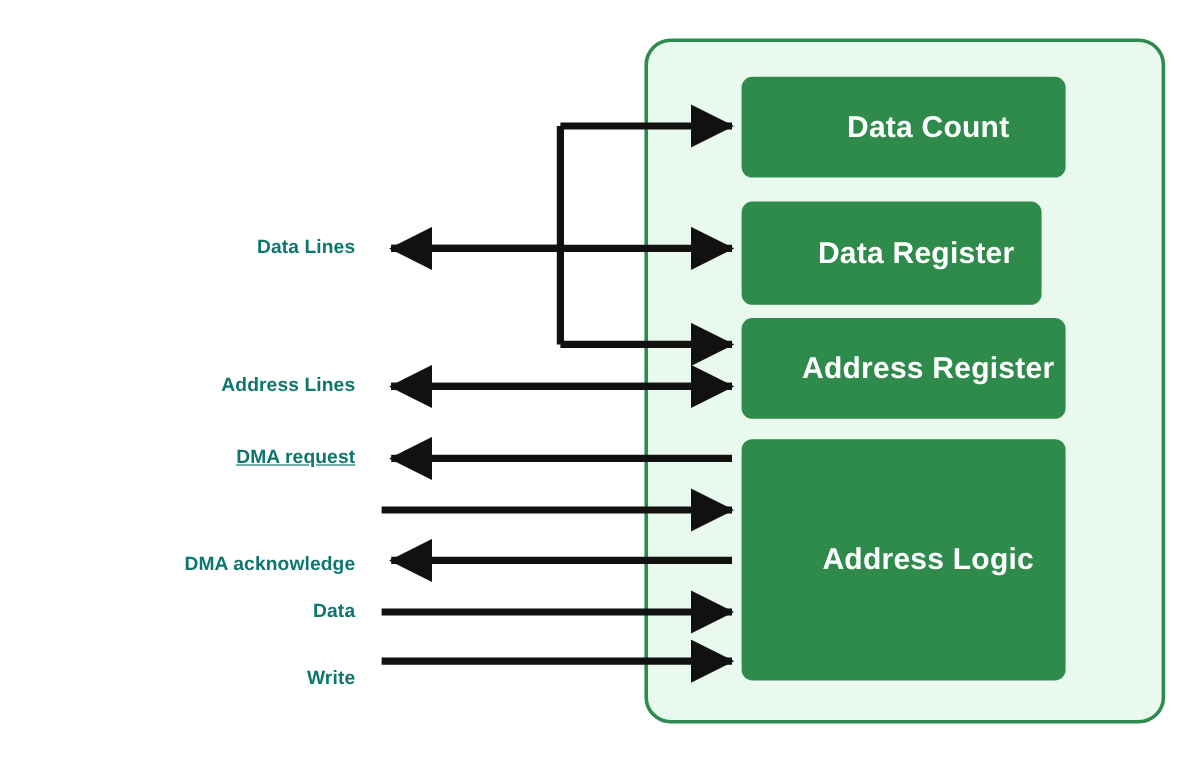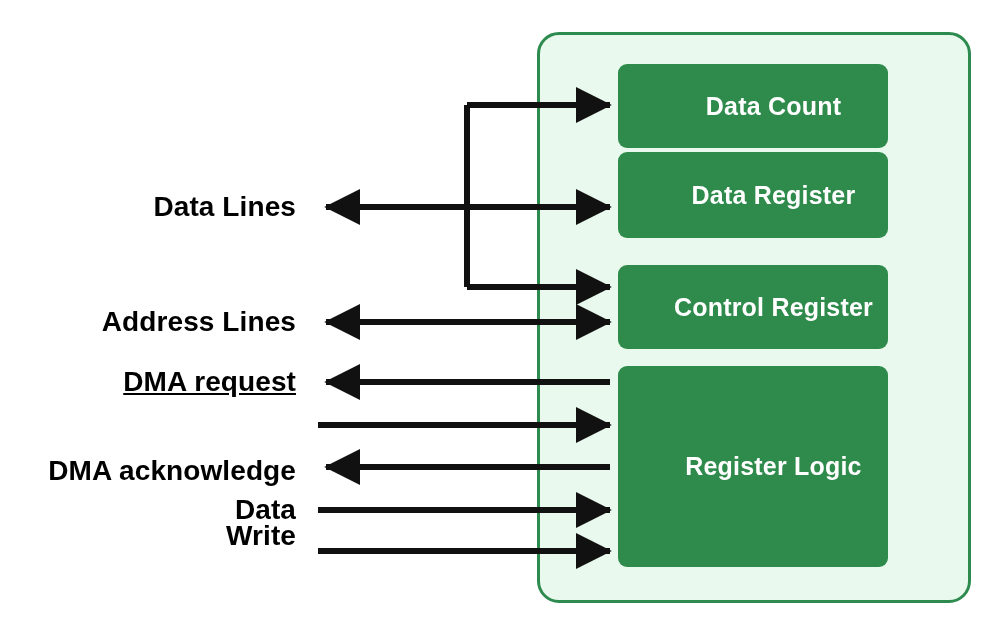--- a/index.html
+++ b/index.html
@@ -40,31 +40,31 @@
     justify-content: center;
     color: #ffffff;
     font-weight: 700;
     font-size: 25px;
     letter-spacing: 0.2px;
     text-align: center;
     line-height: 1.15;
     padding-left: 41px;
   }
   .block.data-count     { left: 618px; top: 64px;  width: 270px; height: 84px; }
-  .block.data-register  { left: 618px; top: 152px; width: 270px; height: 86px; }
+  .block.data-register  { left: 618px; top: 168px; width: 250px; height: 86px; }
   .block.address-reg    { left: 618px; top: 265px; width: 270px; height: 84px; }
   .block.control-logic  { left: 618px; top: 366px; width: 270px; height: 201px; }
 
   
   .sig-label {
     position: absolute;
     right: 704px;                
     transform: translateY(-50%);
-    color: #000000;
-    font-size: 28px;
+    color: #0f766e;
+    font-size: 16px;
     font-weight: 700;
     white-space: nowrap;
     letter-spacing: 0.1px;
   }
 
   
   .wires {
     position: absolute;
     left: 0; top: 0;
     width: 1000px;
@@ -115,26 +115,26 @@
     </g>
   </svg>
 
   <div class="block data-count">
     <span>Data Count</span>
   </div>
   <div class="block data-register">
     <span>Data Register</span>
   </div>
   <div class="block address-reg">
-    <span>Control Register</span>
+    <span>Address Register</span>
   </div>
   <div class="block control-logic">
-    <span>Register Logic</span>
+    <span>Address Logic</span>
   </div>
 
   <div class="sig-label" style="top:207px;">Data Lines</div>
   <div class="sig-label" style="top:322px;">Address Lines</div>
   <div class="sig-label" style="top:382px;text-decoration:underline;">DMA request</div>
   <div class="sig-label" style="top:425px;margin-top:46px;">DMA acknowledge</div>
   <div class="sig-label" style="top:510px;">Data</div>
-  <div class="sig-label" style="top:536px;">Write</div>
+  <div class="sig-label" style="top:566px;">Write</div>
 
 </div>
 
 </body></html>

